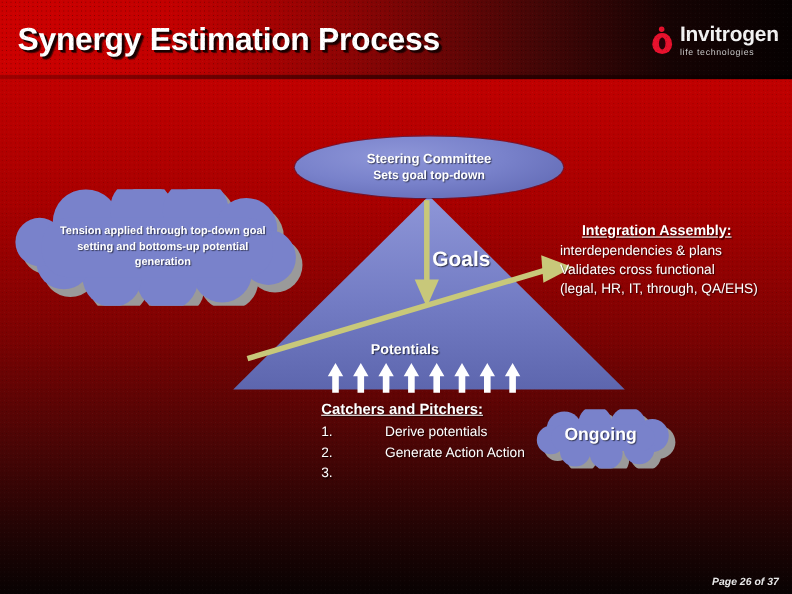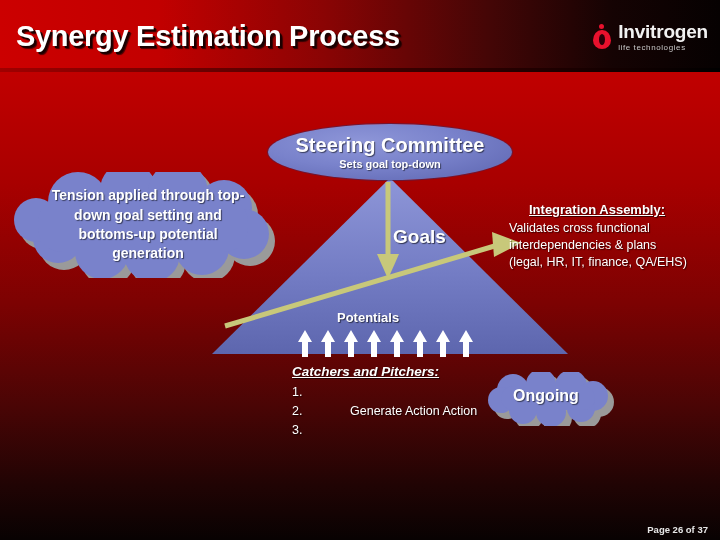--- a/index.html
+++ b/index.html
@@ -63,33 +63,33 @@
   #triangle svg{display:block;}
 
   
   #steering{
     position:absolute;left:268px;top:124px;width:244px;height:56px;
     border-radius:50%;
     background:radial-gradient(ellipse at 38% 32%, #8e96d8 0%, #7982cb 45%, #5b63ae 100%);
     box-shadow:0 0 0 1px rgba(40,48,110,0.5);
     display:flex;flex-direction:column;align-items:center;justify-content:center;
   }
-  #steering-title{font-size:20px;font-weight:bold;color:#fff;text-shadow:1px 1px 1px rgba(0,0,0,.55);line-height:1.1;}
+  #steering-title{font-size:12px;font-weight:bold;color:#fff;text-shadow:1px 1px 1px rgba(0,0,0,.55);line-height:1.1;}
   #steering-sub{font-size:11px;font-weight:bold;color:#fff;text-shadow:1px 1px 1px rgba(0,0,0,.55);margin-top:2px;}
 
   
   .cloud-wrap{position:absolute;}
   .cloud-wrap svg{display:block;}
   .cloud-text{
     position:absolute;inset:0;display:flex;flex-direction:column;
     align-items:center;justify-content:center;text-align:center;
     color:#fff;text-shadow:1px 1px 1px rgba(0,0,0,.55);pointer-events:none;
   }
   #tension-cloud{left:6px;top:172px;width:284px;height:106px;}
-  #tension-cloud .cloud-text{font-size:14px;font-weight:bold;line-height:1.38;padding:0 40px;box-sizing:border-box;}
+  #tension-cloud .cloud-text{font-size:10px;font-weight:bold;line-height:1.38;padding:0 40px;box-sizing:border-box;}
   #ongoing-cloud{left:483px;top:372px;width:140px;height:54px;}
   #ongoing-cloud .cloud-text{font-size:16px;font-weight:bold;padding-right:14px;padding-bottom:6px;box-sizing:border-box;}
 
   
   #arrows-layer{position:absolute;inset:0;pointer-events:none;}
   #goals-label{
     position:absolute;left:393px;top:226px;font-size:19px;font-weight:bold;color:#fff;
     text-shadow:1px 1px 1px rgba(0,0,0,.6);
   }
   #potentials-label{
@@ -105,36 +105,36 @@
     font-size:13px;font-weight:bold;text-decoration:underline;
     text-shadow:1px 1px 1px rgba(0,0,0,.6);white-space:nowrap;margin-left:20px;
   }
   #integration-body{font-size:12.5px;line-height:1.34;margin-top:3px;text-shadow:1px 1px 1px rgba(0,0,0,.6);}
   #integration-body div{white-space:nowrap;}
 
   
   #catchers{position:absolute;left:292px;top:364px;color:#fff;}
   #catchers-title{
     font-size:13.5px;font-weight:bold;text-decoration:underline;
-    text-shadow:1px 1px 1px rgba(0,0,0,.6);white-space:nowrap;font-style:italic;
+    text-shadow:1px 1px 1px rgba(0,0,0,.6);white-space:nowrap;
   }
   #catchers-list{margin-top:4px;font-size:12.5px;line-height:1.5;text-shadow:1px 1px 1px rgba(0,0,0,.6);}
   .catcher-row{display:flex;white-space:nowrap;}
   .catcher-num{width:58px;}
 
   
   #banner{
     position:absolute;left:137px;top:489px;width:446px;height:32px;
     background:#ffffff;display:flex;align-items:center;justify-content:center;
   }
   #banner-text{
     font-size:17px;font-weight:bold;font-style:italic;color:#cc0000;white-space:nowrap;
   }
   #page-num{
-    position:absolute;right:12px;top:524px;font-size:9.5px;font-weight:bold;
+    position:absolute;right:12px;top:524px;font-size:9.5px;font-style:italic;font-weight:bold;
     color:#e8e8e8;white-space:nowrap;
   }
 </style>
 </head>
 <body>
 
 <div id="slide">
 
   <div id="header">
     <div id="header-tex"></div>
@@ -250,31 +250,32 @@
       </g>
     </svg>
   </div>
 
   <div id="goals-label">Goals</div>
   <div id="potentials-label">Potentials</div>
 
   <div id="integration">
     <div id="integration-title">Integration Assembly:</div>
     <div id="integration-body">
+      <div>interdependencies &amp; plans</div>
       <div>Validates cross functional</div>
-      <div>interdependencies &amp; plans</div>
-      <div>(legal, HR, IT, finance, QA/EHS)</div>
+      <div>(legal, HR, IT, through, QA/EHS)</div>
     </div>
   </div>
 
   <div id="catchers">
     <div id="catchers-title">Catchers and Pitchers:</div>
     <div id="catchers-list">
       <div class="catcher-row">
         <span class="catcher-num">1.</span>
+        <span>Derive potentials</span>
       </div>
       <div class="catcher-row">
         <span class="catcher-num">2.</span>
         <span>Generate Action Action</span>
       </div>
       <div class="catcher-row">
         <span class="catcher-num">3.</span>
       </div>
     </div>
   </div>

